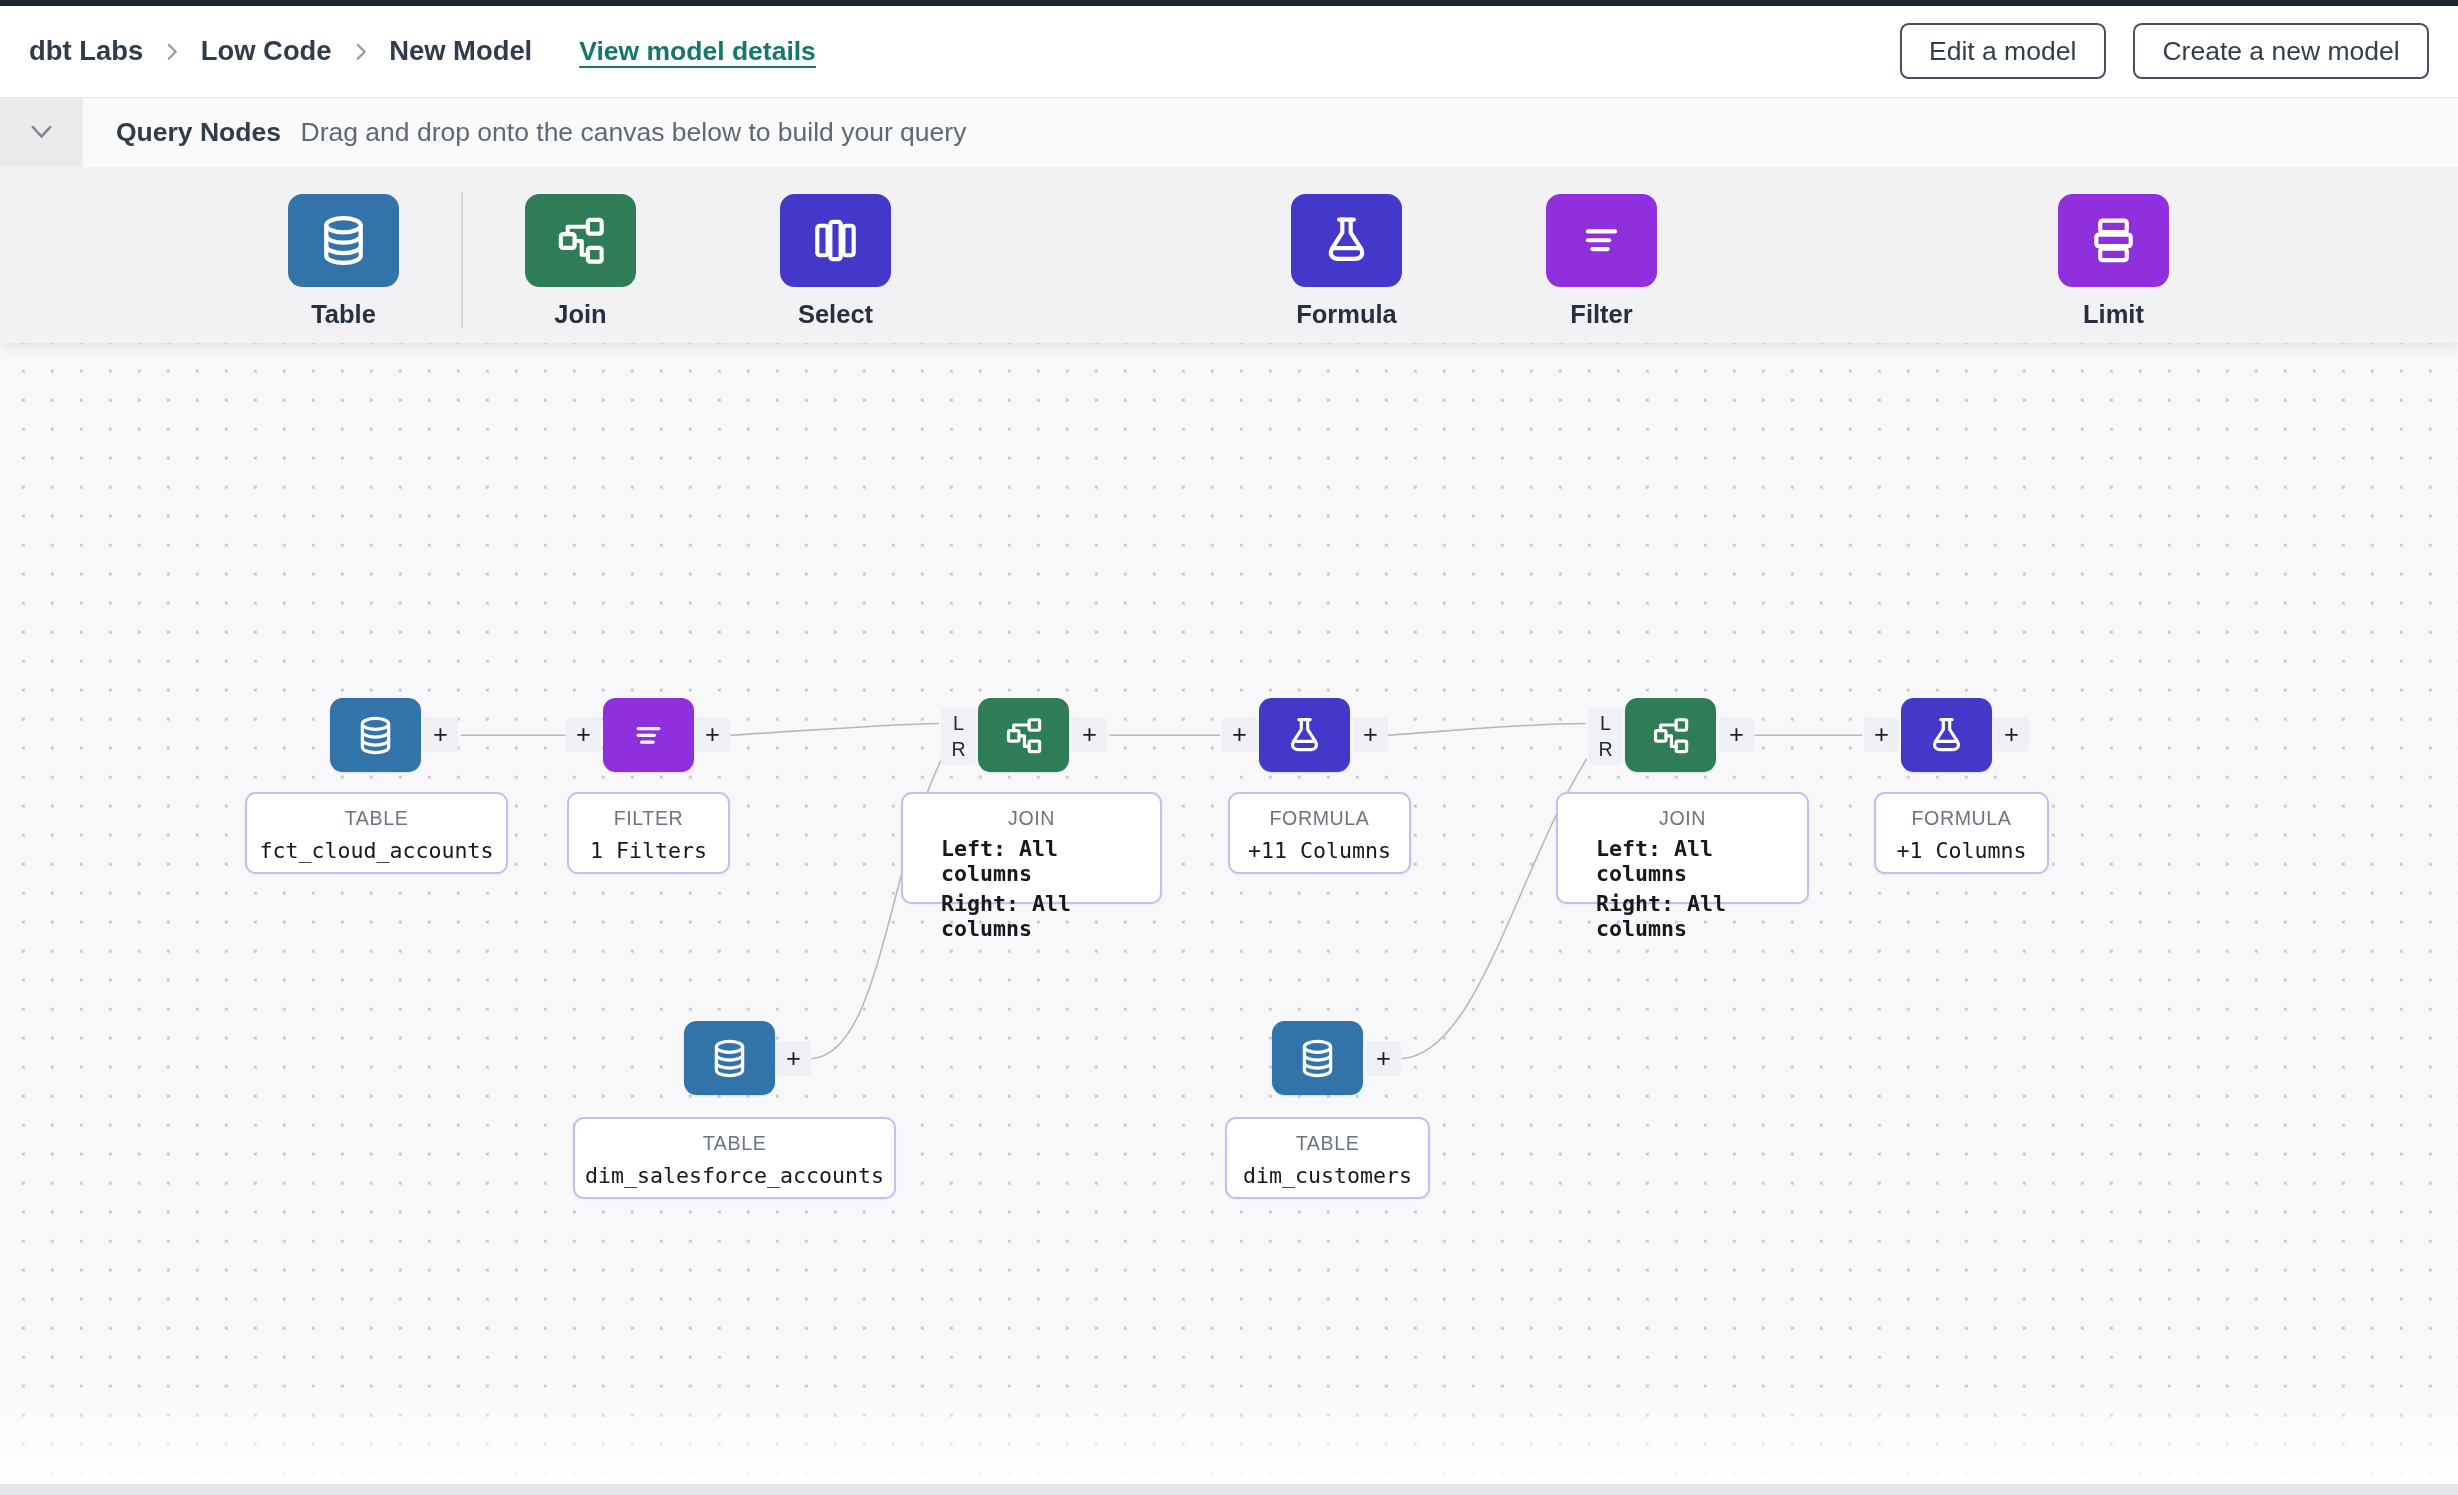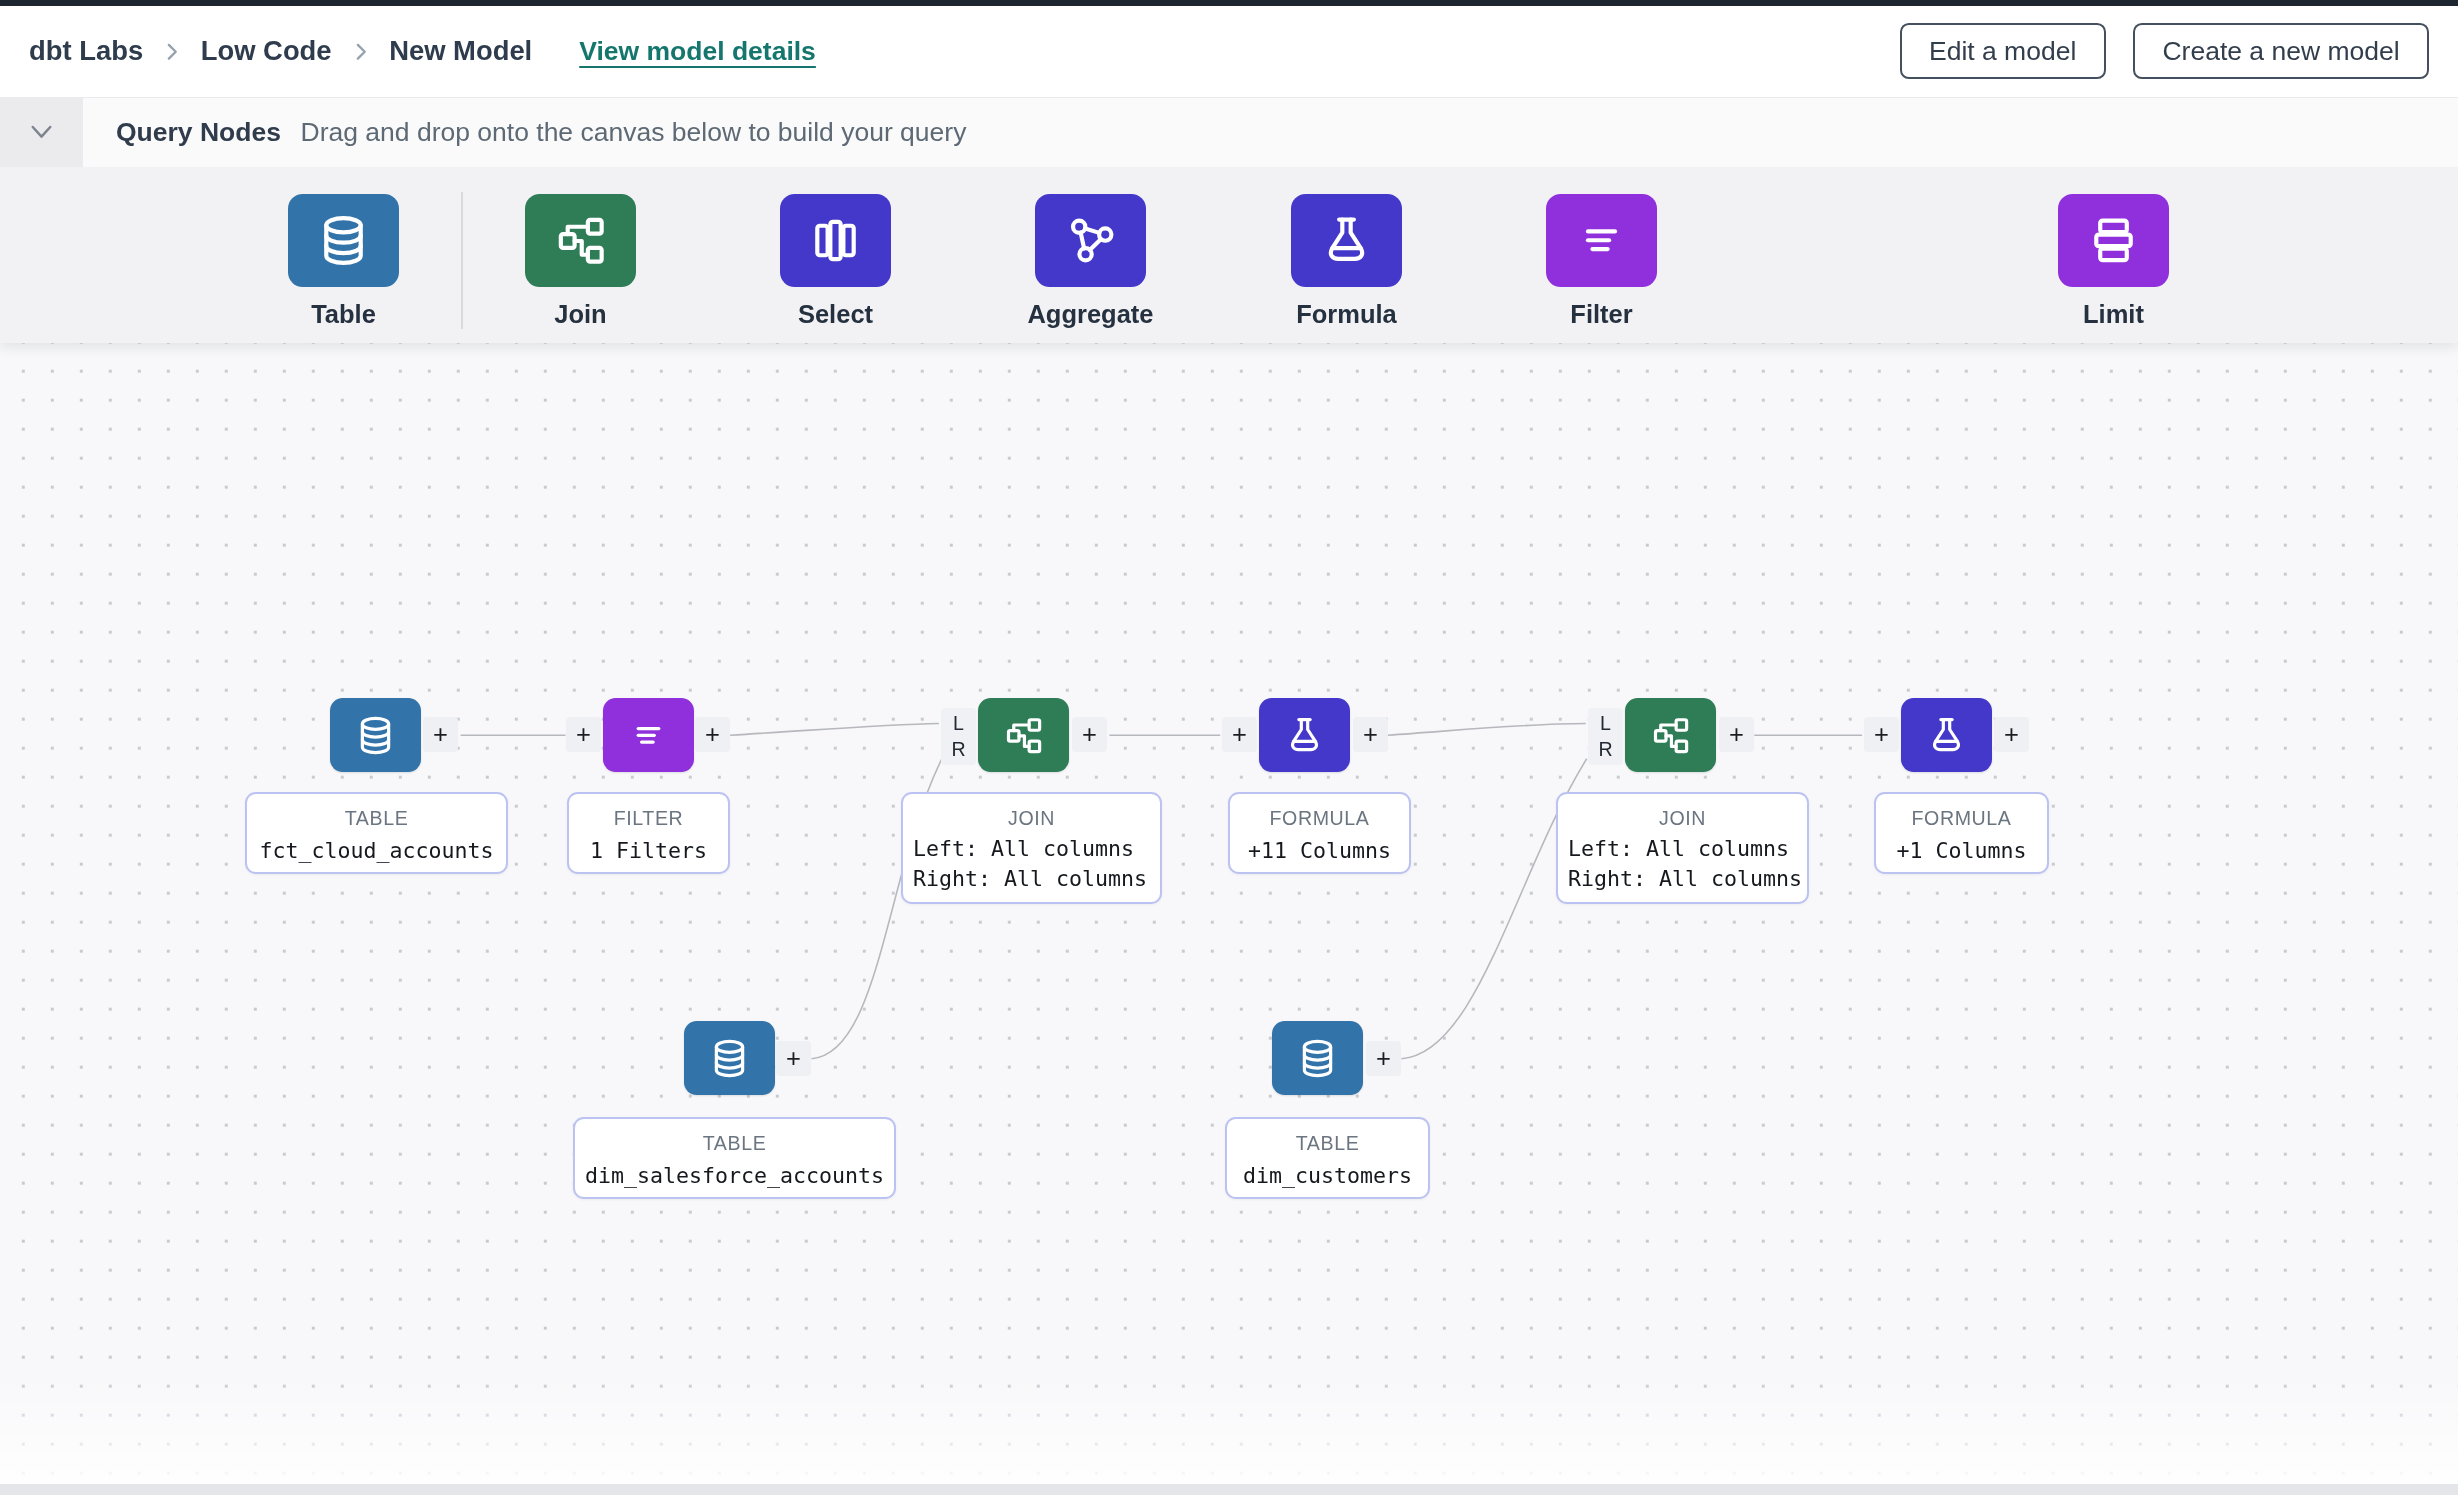--- a/index.html
+++ b/index.html
@@ -86,21 +86,21 @@
   .lr div { cursor:pointer; }
 
   .card {
     position:absolute; height:82px; background:#fff; border:2px solid #bcc3f2; border-radius:10.8px;
     text-align:center; padding-top:12.7px; cursor:pointer;
     box-shadow:0 1px 2.9px rgba(20,25,40,.05);
   }
   .card-join { height:112px; }
   .card-type { font-size:19.6px; color:#6b7580; letter-spacing:0.6px; font-weight:500; }
   .card-value { font-family:"DejaVu Sans Mono", monospace; font-size:21.6px; color:#15181d; margin-top:8.8px; }
-  .card-join .card-value { margin-top:5.9px; text-align:left; padding-left:10px; }
+  .card-join .card-value { margin-top:5.9px; text-align:left; padding-left:38px;font-weight:bold; }
 
   .bottom-fade { position:absolute; left:0; bottom:11.8px; width:100%; height:108px;
     background:linear-gradient(to bottom, rgba(255,255,255,0), rgba(255,255,255,.92)); pointer-events:none; }
   .bottom-strip { position:absolute; left:0; bottom:0; width:100%; height:11.8px; background:#e4e6e9; }
 
   .chev { stroke:#95a1ad; fill:none; stroke-width:2.4; stroke-linecap:round; stroke-linejoin:round; }
 </style>
 </head>
 <body>
 
@@ -210,28 +210,20 @@
       <div class="p-label">Join</div>
     </div>
     <div class="p-item p2">
       <div class="p-icon bg-indigo">
           <svg class="glyph" viewBox="0 0 60 60" width="59" height="59">
             <use href="#i-columns"></use>
           </svg>
         </div>
       <div class="p-label">Select</div>
     </div>
-    <div class="p-item p3">
-      <div class="p-icon bg-indigo">
-          <svg class="glyph" viewBox="0 0 60 60" width="59" height="59">
-            <use href="#i-share"></use>
-          </svg>
-        </div>
-      <div class="p-label">Aggregate</div>
-    </div>
     <div class="p-item p4">
       <div class="p-icon bg-indigo">
           <svg class="glyph" viewBox="0 0 60 60" width="59" height="59">
             <use href="#i-flask"></use>
           </svg>
         </div>
       <div class="p-label">Formula</div>
     </div>
     <div class="p-item p5">
       <div class="p-icon bg-purple">

